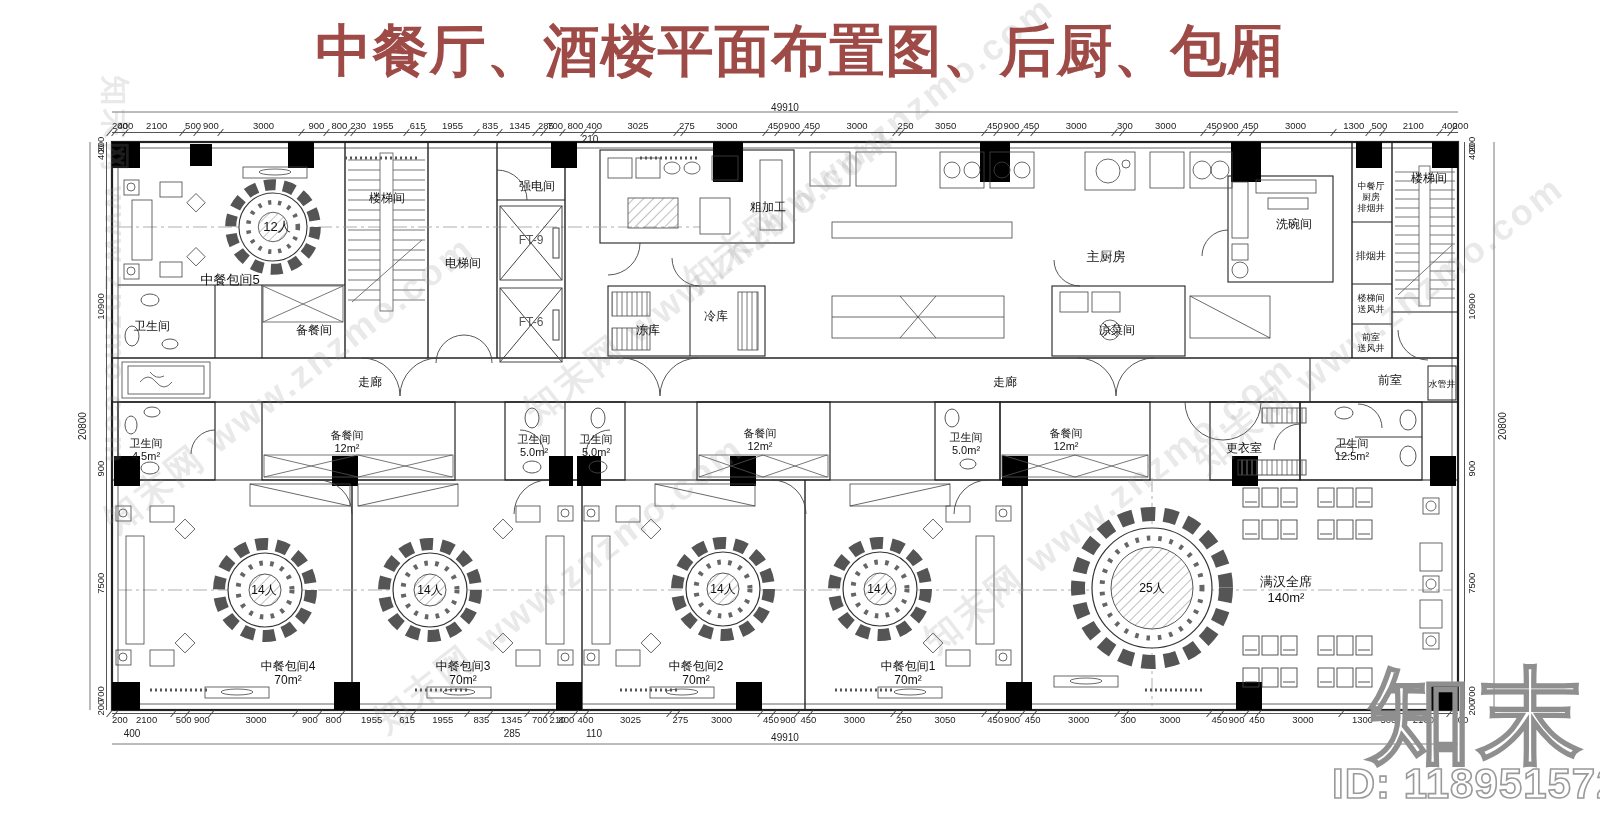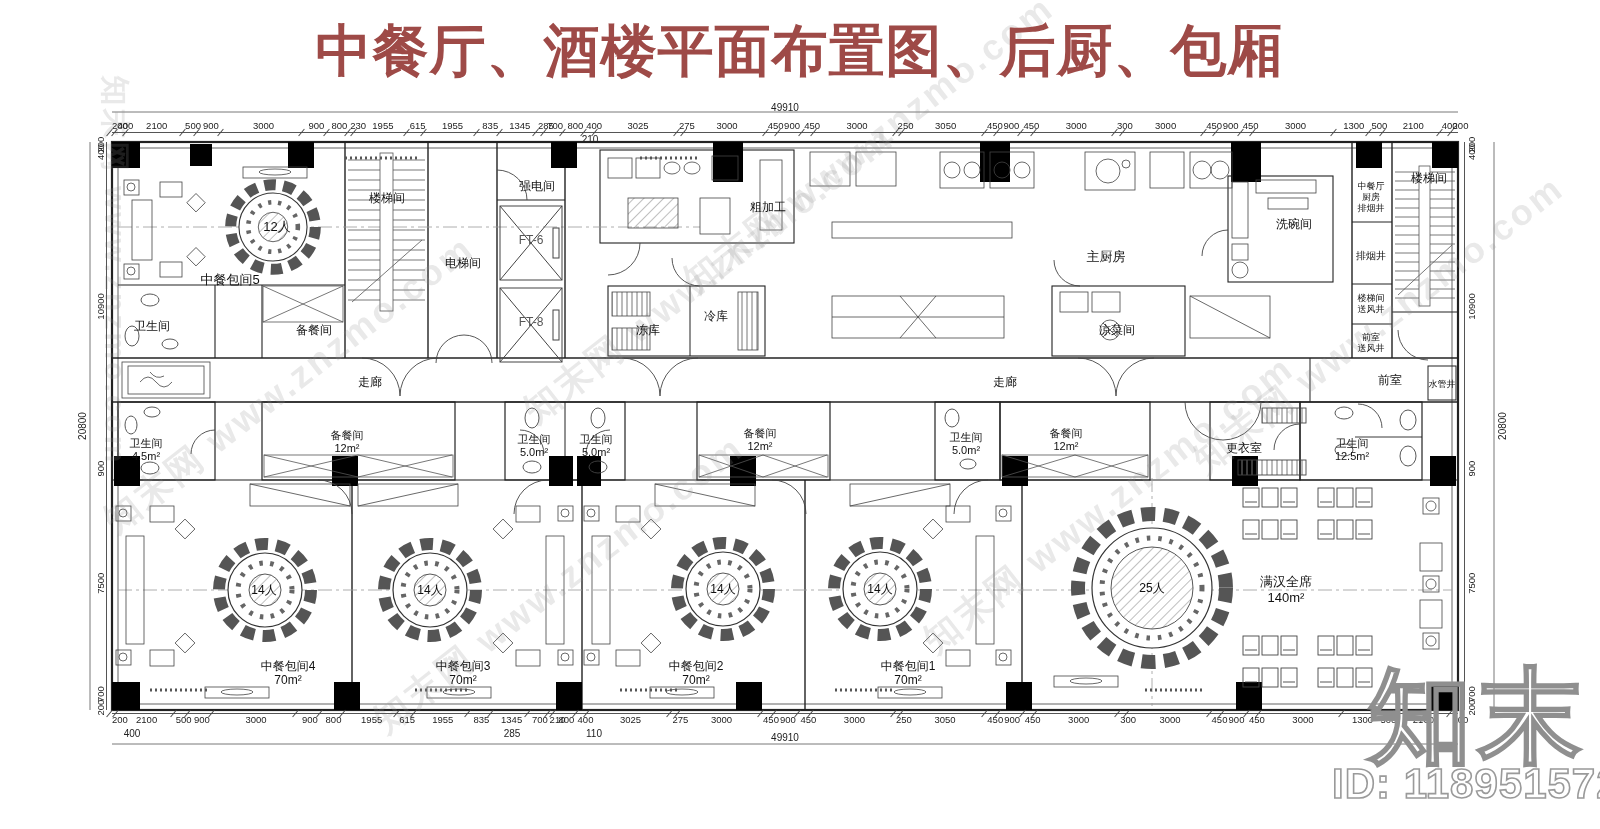--- a/index.html
+++ b/index.html
@@ -413,22 +413,22 @@
 
 <div class="title">中餐厅、酒楼平面布置图、后厨、包厢</div>
 
 <div class="lbl s13" style="left:230px;top:280px">中餐包间5</div>
 <div class="lbl s13" style="left:277px;top:227px">12人</div>
 <div class="lbl s12" style="left:152px;top:326px">卫生间</div>
 <div class="lbl s12" style="left:314px;top:330px">备餐间</div>
 <div class="lbl s12" style="left:387px;top:198px">楼梯间</div>
 <div class="lbl s12" style="left:463px;top:263px">电梯间</div>
 <div class="lbl s12" style="left:537px;top:186px">强电间</div>
-<div class="lbl s12" style="left:531px;top:240px;color:#555">FT-6</div>
-<div class="lbl s12" style="left:531px;top:322px;color:#555">FT-8</div>
+<div class="lbl s12" style="left:531px;top:240px;color:#555">FT-9</div>
+<div class="lbl s12" style="left:531px;top:322px;color:#555">FT-6</div>
 <div class="lbl s12" style="left:768px;top:207px">粗加工</div>
 <div class="lbl s12" style="left:648px;top:330px">冻库</div>
 <div class="lbl s12" style="left:716px;top:316px">冷库</div>
 <div class="lbl s13" style="left:1106px;top:257px">主厨房</div>
 <div class="lbl s12" style="left:1117px;top:330px">凉菜间</div>
 <div class="lbl s12" style="left:1294px;top:224px">洗碗间</div>
 <div class="lbl s9" style="left:1371px;top:197px">
   <span>中餐厅</span>
   <span>厨房</span>
   <span>排烟井</span>

